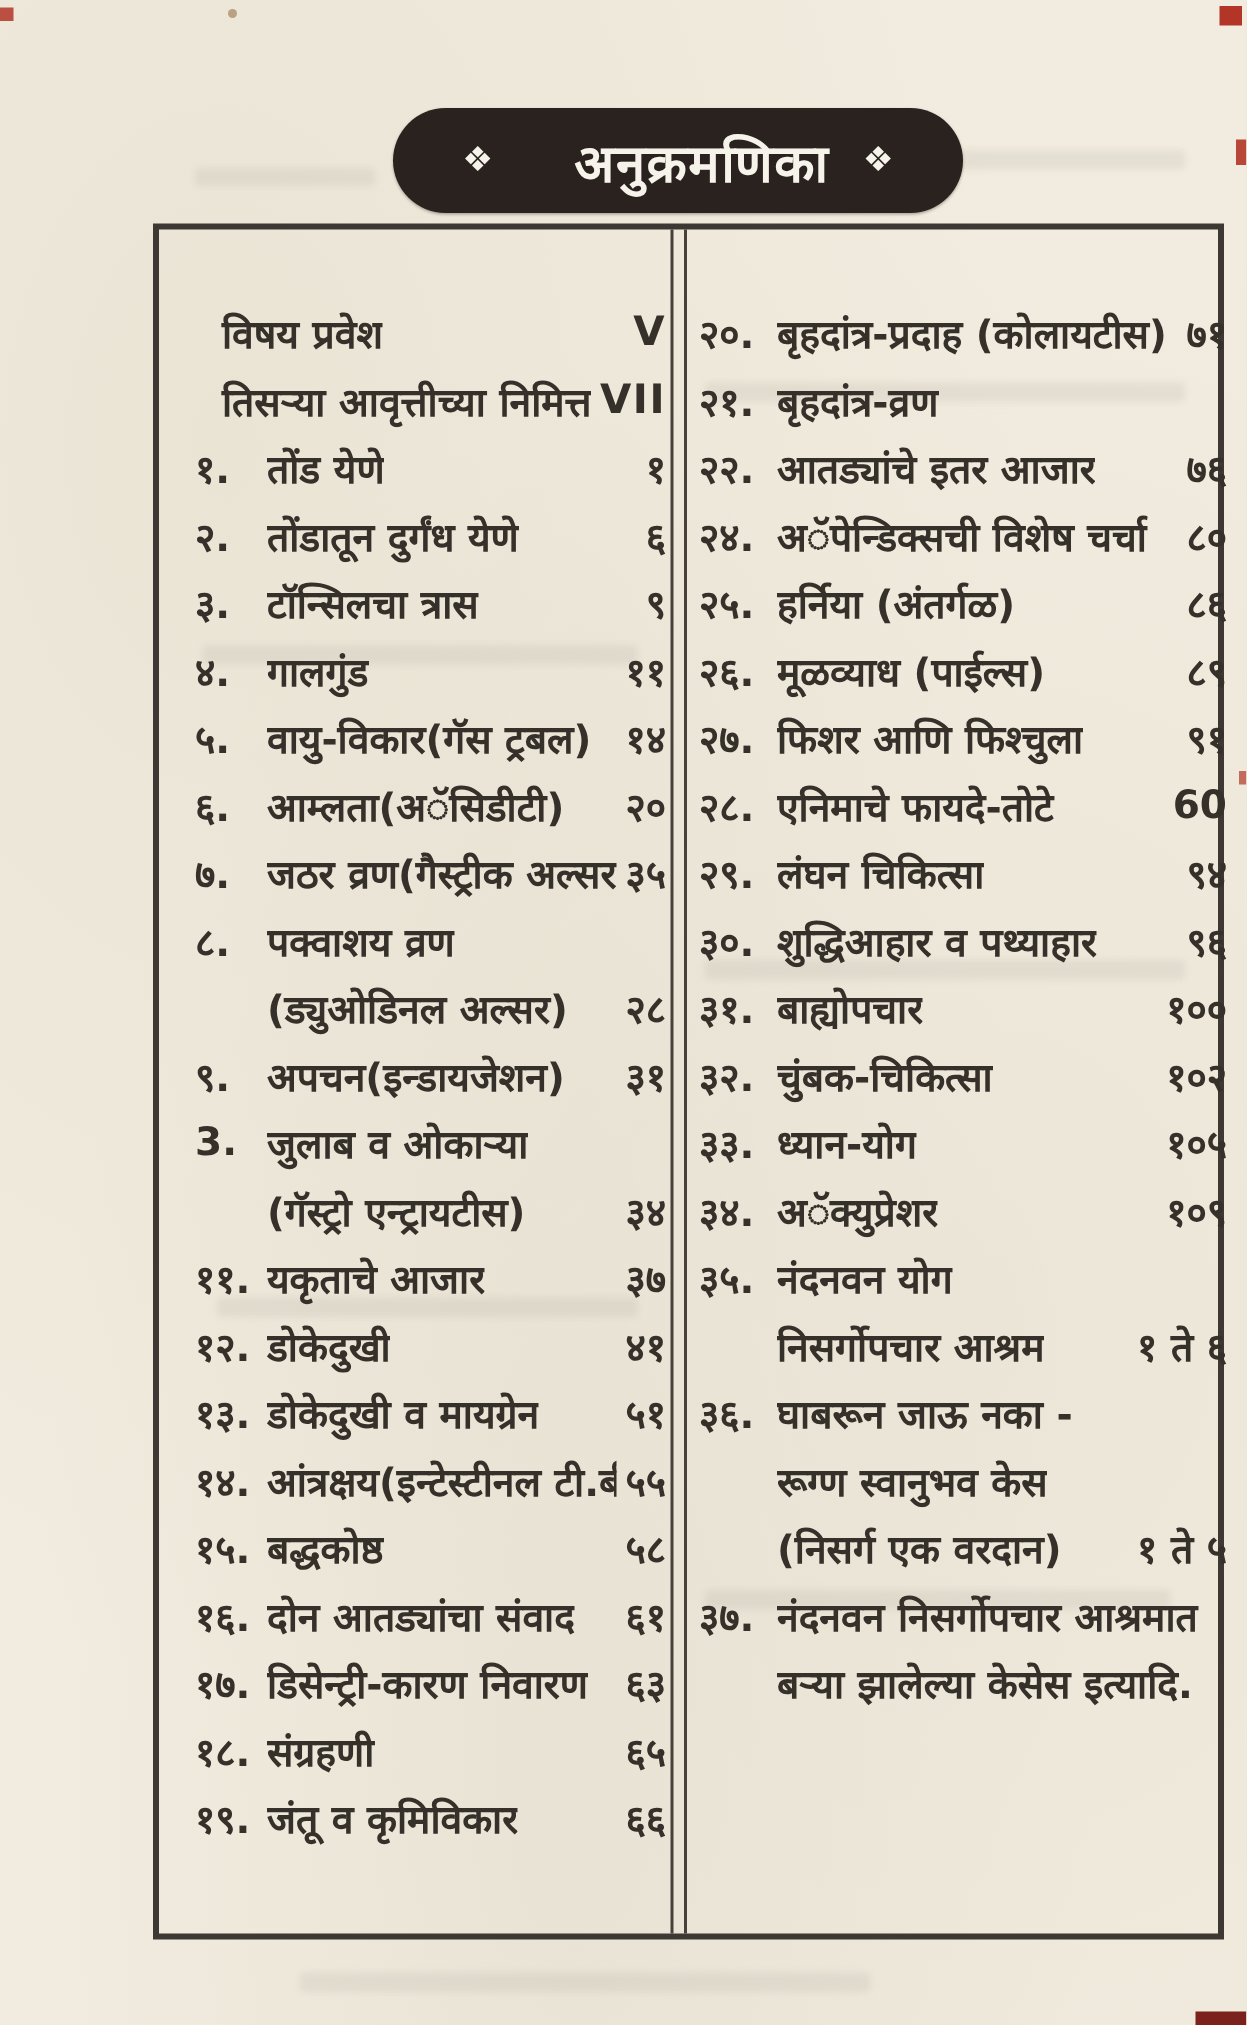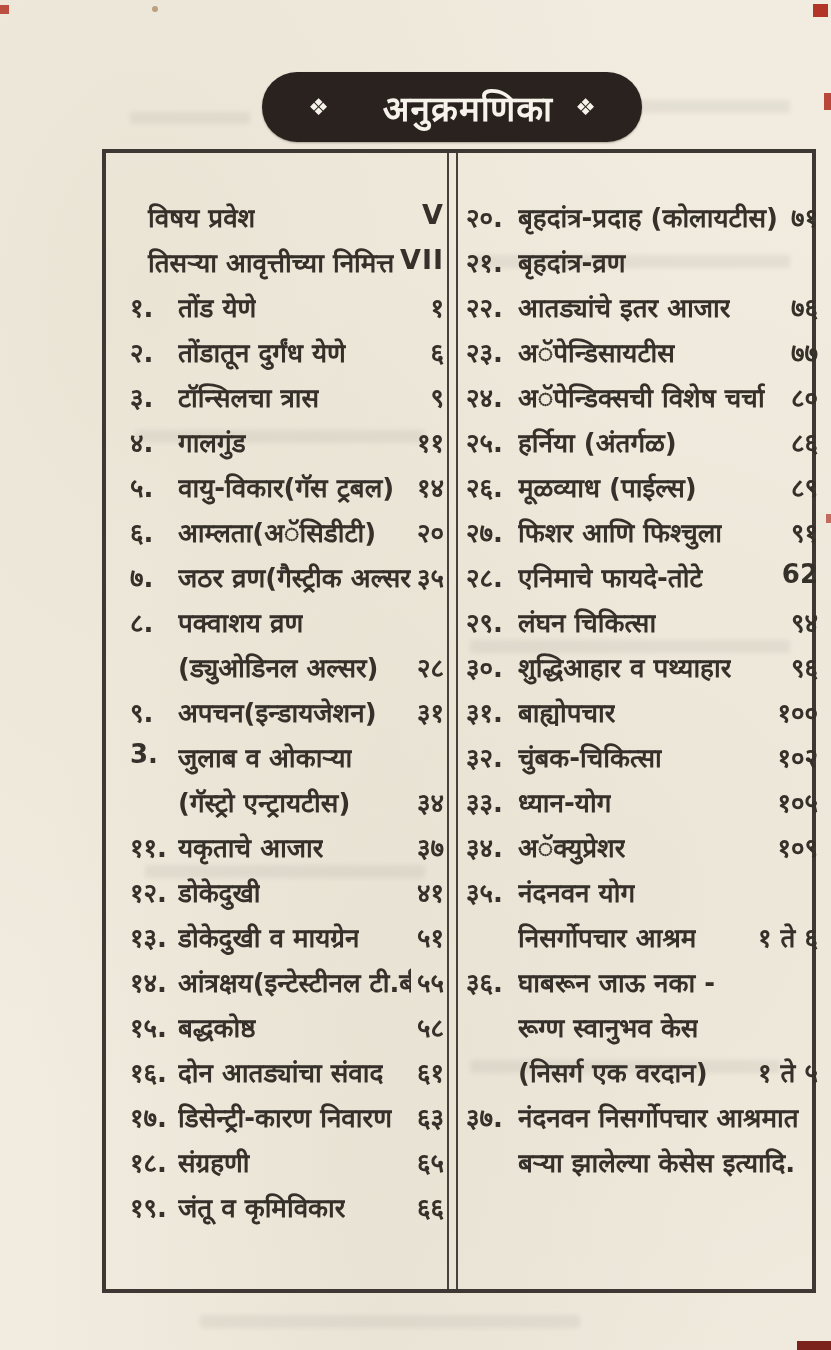--- a/index.html
+++ b/index.html
@@ -32,21 +32,21 @@
     position:absolute;left:102px;top:149px;width:714px;height:1144px;
     border:4px solid #3d3833;box-sizing:border-box;
   }
   .divider{position:absolute;top:0;bottom:0;width:2px;background:#46413b;}
   .divider.d1{left:341px;}
   .divider.d2{left:350px;}
   .col{position:absolute;top:0;bottom:0;box-sizing:border-box;padding-top:46px;}
   .col-left{left:24px;width:314px;}
   .col-right{left:360px;width:352px;}
   .line{
-    display:flex;height:45px;
+    display:flex;align-items:center;height:45px;
     font-size:26px;font-weight:600;color:#36302a;white-space:nowrap;
   }
   .num{flex:none;width:48px;}
   .col-right .num{width:52px;}
   .line .title{flex:0 1 auto;min-width:0;overflow:hidden;}
   .pg{margin-left:auto;flex:none;padding-left:6px;}
   .fm .title{padding-left:18px;}
   .fm .pg{font-size:27px;letter-spacing:1px;}
   
   .mark{position:absolute;background:#b23527;}
@@ -208,25 +208,20 @@
           <div class="line">
             <span class="num">२१.</span>
             <span class="title">बृहदांत्र-व्रण</span>
           </div>
           <div class="line">
             <span class="num">२२.</span>
             <span class="title">आतड्यांचे इतर आजार</span>
             <span class="pg">७६</span>
           </div>
           <div class="line">
-            <span class="num">२३.</span>
-            <span class="title">अॅपेन्डिसायटीस</span>
-            <span class="pg">७७</span>
-          </div>
-          <div class="line">
             <span class="num">२४.</span>
             <span class="title">अॅपेन्डिक्सची विशेष चर्चा</span>
             <span class="pg">८०</span>
           </div>
           <div class="line">
             <span class="num">२५.</span>
             <span class="title">हर्निया (अंतर्गळ)</span>
             <span class="pg">८६</span>
           </div>
           <div class="line">
@@ -235,21 +230,21 @@
             <span class="pg">८९</span>
           </div>
           <div class="line">
             <span class="num">२७.</span>
             <span class="title">फिशर आणि फिश्चुला</span>
             <span class="pg">९१</span>
           </div>
           <div class="line">
             <span class="num">२८.</span>
             <span class="title">एनिमाचे फायदे-तोटे</span>
-            <span class="pg">62</span>
+            <span class="pg">60</span>
           </div>
           <div class="line">
             <span class="num">२९.</span>
             <span class="title">लंघन चिकित्सा</span>
             <span class="pg">९४</span>
           </div>
           <div class="line">
             <span class="num">३०.</span>
             <span class="title">शुद्धिआहार व पथ्याहार</span>
             <span class="pg">९६</span>

